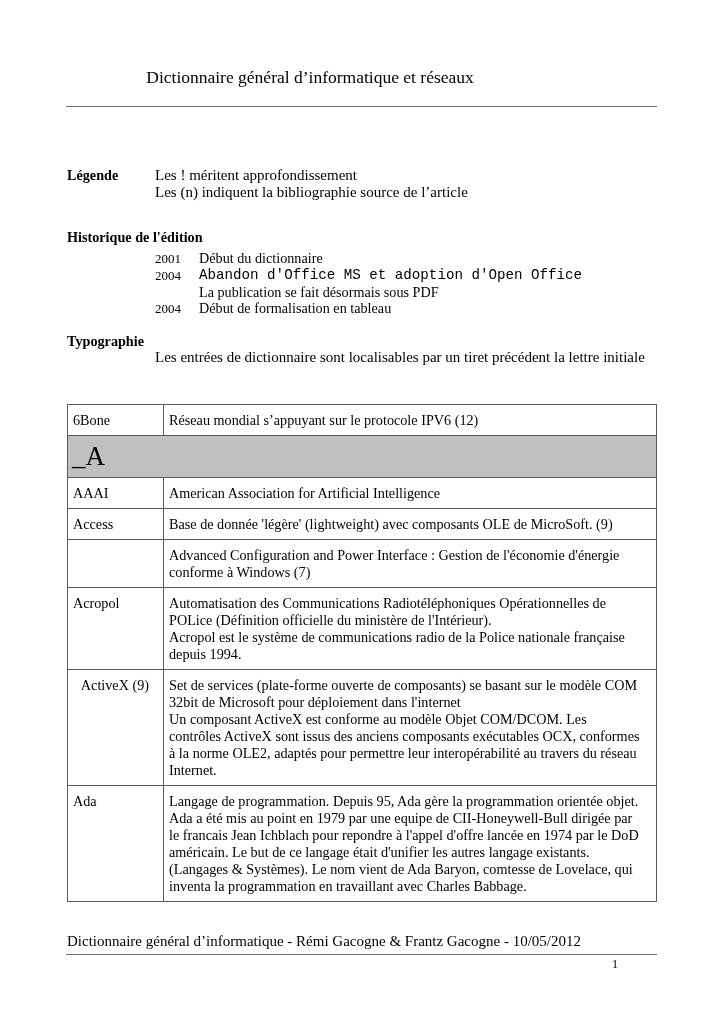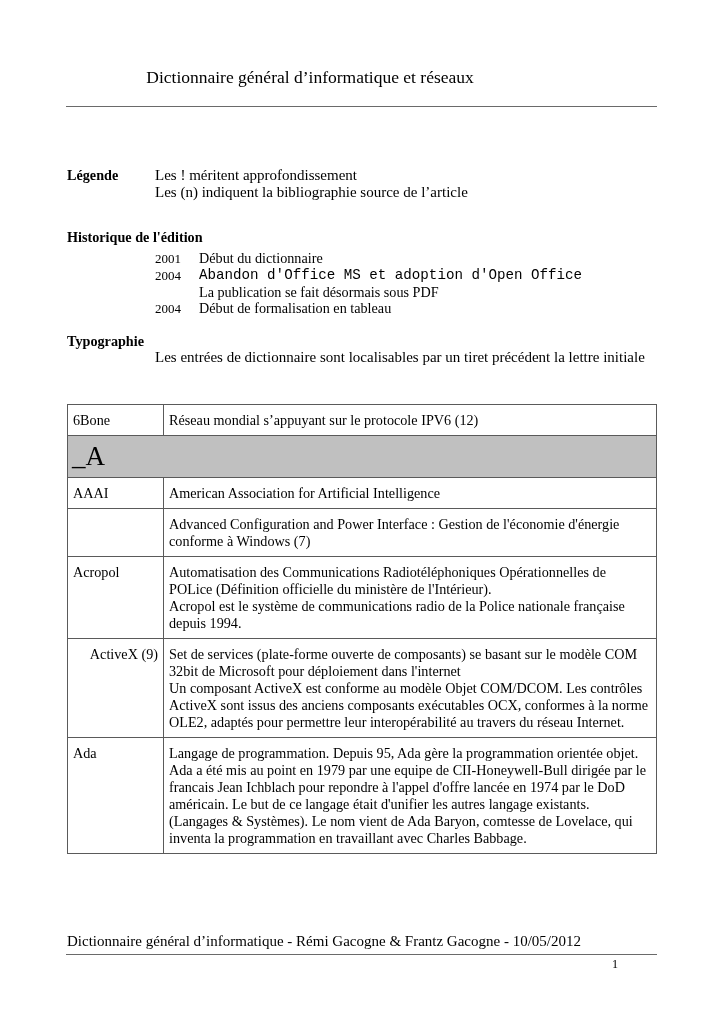--- a/index.html
+++ b/index.html
@@ -23,21 +23,21 @@
   }
   .year { position: absolute; left: 155px; font-size: 13px; line-height: 17px; }
   .hist-text { position: absolute; left: 199px; font-size: 14.2px; line-height: 17px; white-space: nowrap; }
 
   table.dict {
     position: absolute; top: 404px; left: 67px; width: 590px;
     border-collapse: collapse; table-layout: fixed;
   }
   table.dict td {
     border: 1px solid #5a5a5a; vertical-align: top;
-    font-size: 14.2px; line-height: 17px; padding: 7px 5px 6px 5px;
+    font-size: 14.2px; line-height: 17px; padding: 7px 14px 6px 5px;
   }
   table.dict td.term { width: 86px; }
   table.dict td.def { white-space: pre-line; }
   table.dict tr.letter td {
     background: #c0c0c0; font-size: 27px; line-height: 30px; padding: 5px 20px 6px 4px;
   }
   .footer-rule {
     position: absolute; top: 954px; left: 66px; width: 591px; height: 0;
     border-top: 1px solid #6a6a6a;
   }
@@ -82,20 +82,24 @@
       <td class="def">Réseau mondial s’appuyant sur le protocole IPV6 (12)</td>
     </tr>
     <tr class="letter">
       <td colspan="2">_A</td>
     </tr>
     <tr>
       <td class="term">AAAI</td>
       <td class="def">American Association for Artificial Intelligence</td>
     </tr>
     <tr>
+      <td class="term">Access</td>
+      <td class="def">Base de donnée 'légère' (lightweight) avec composants OLE de MicroSoft. (9)</td>
+    </tr>
+    <tr>
       <td class="term"></td>
       <td class="def">Advanced Configuration and Power Interface : Gestion de l'économie d'énergie conforme à Windows (7)</td>
     </tr>
     <tr>
       <td class="term">Acropol</td>
       <td class="def">Automatisation des Communications Radiotéléphoniques Opérationnelles de POLice (Définition officielle du ministère de l'Intérieur).
 Acropol est le système de communications radio de la Police nationale française depuis 1994.</td>
     </tr>
     <tr>
       <td class="term" style="white-space:pre;text-align:right;"> ActiveX (9)</td>

